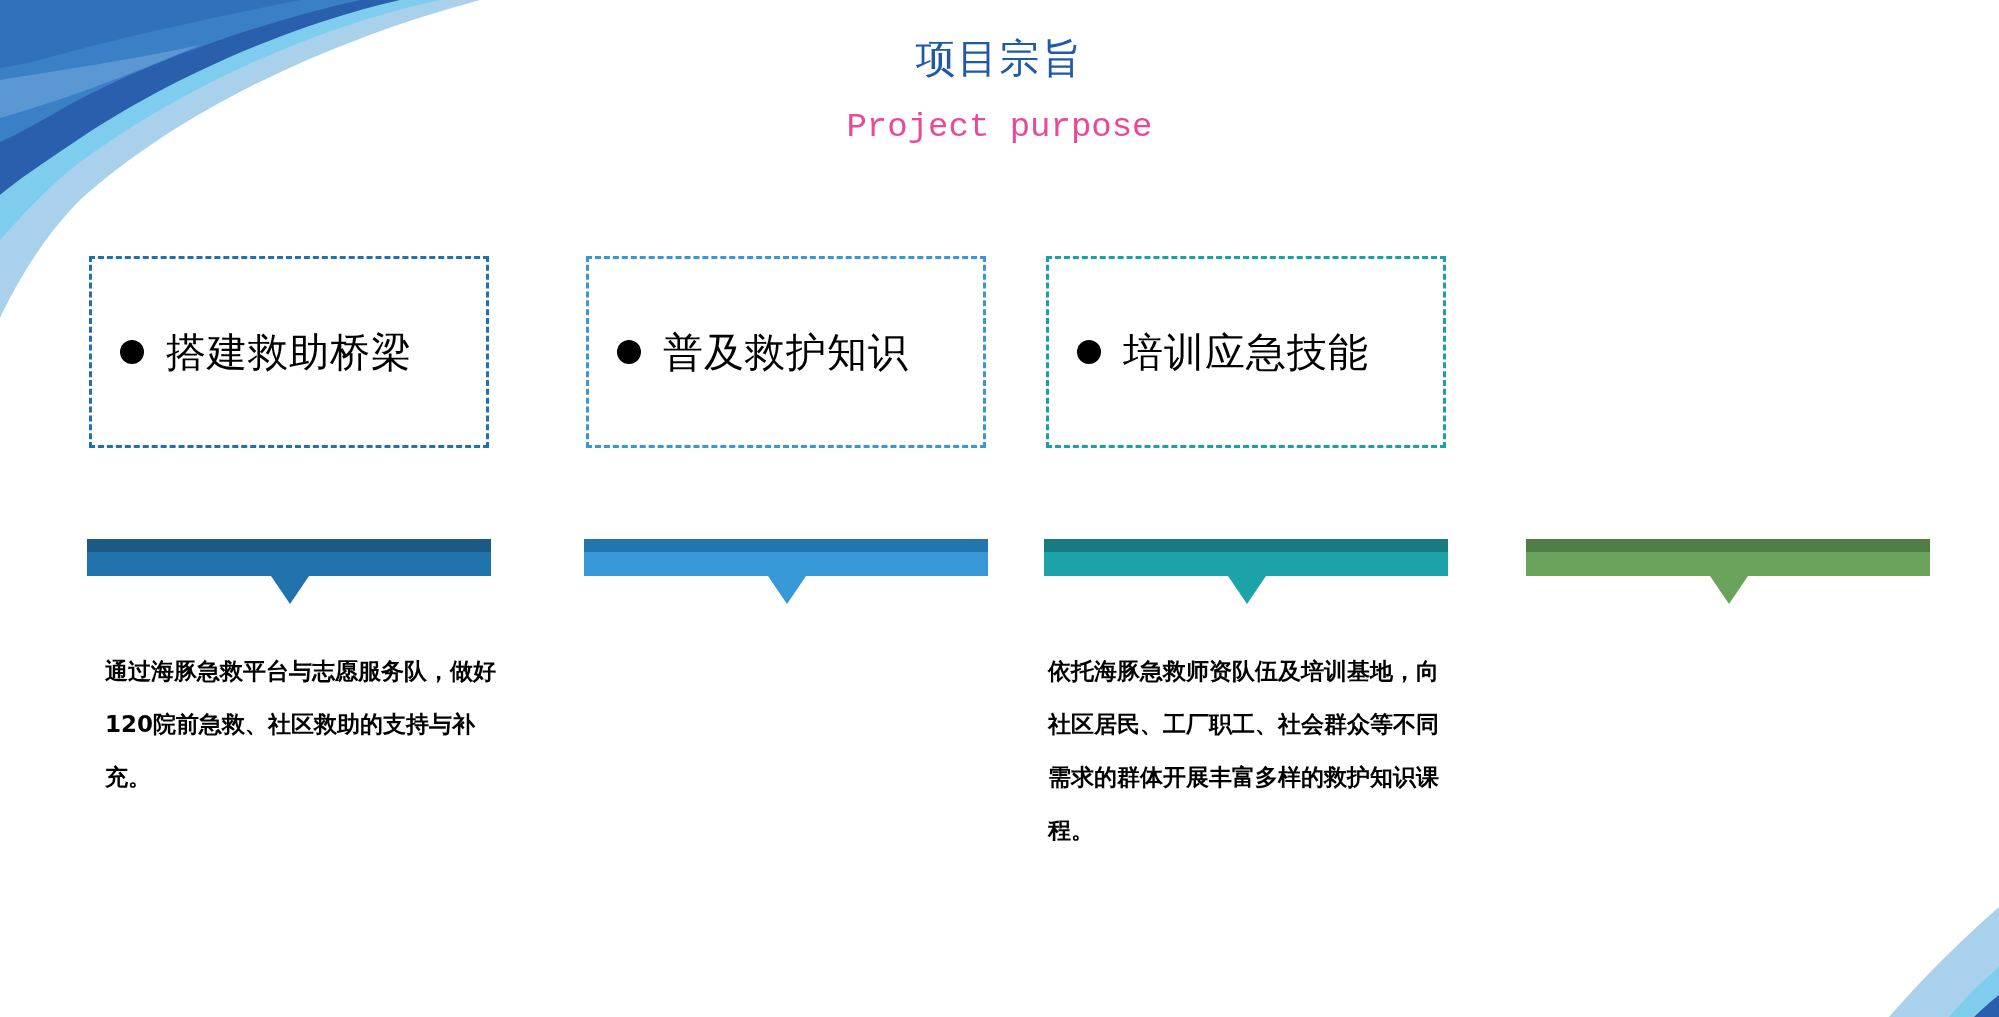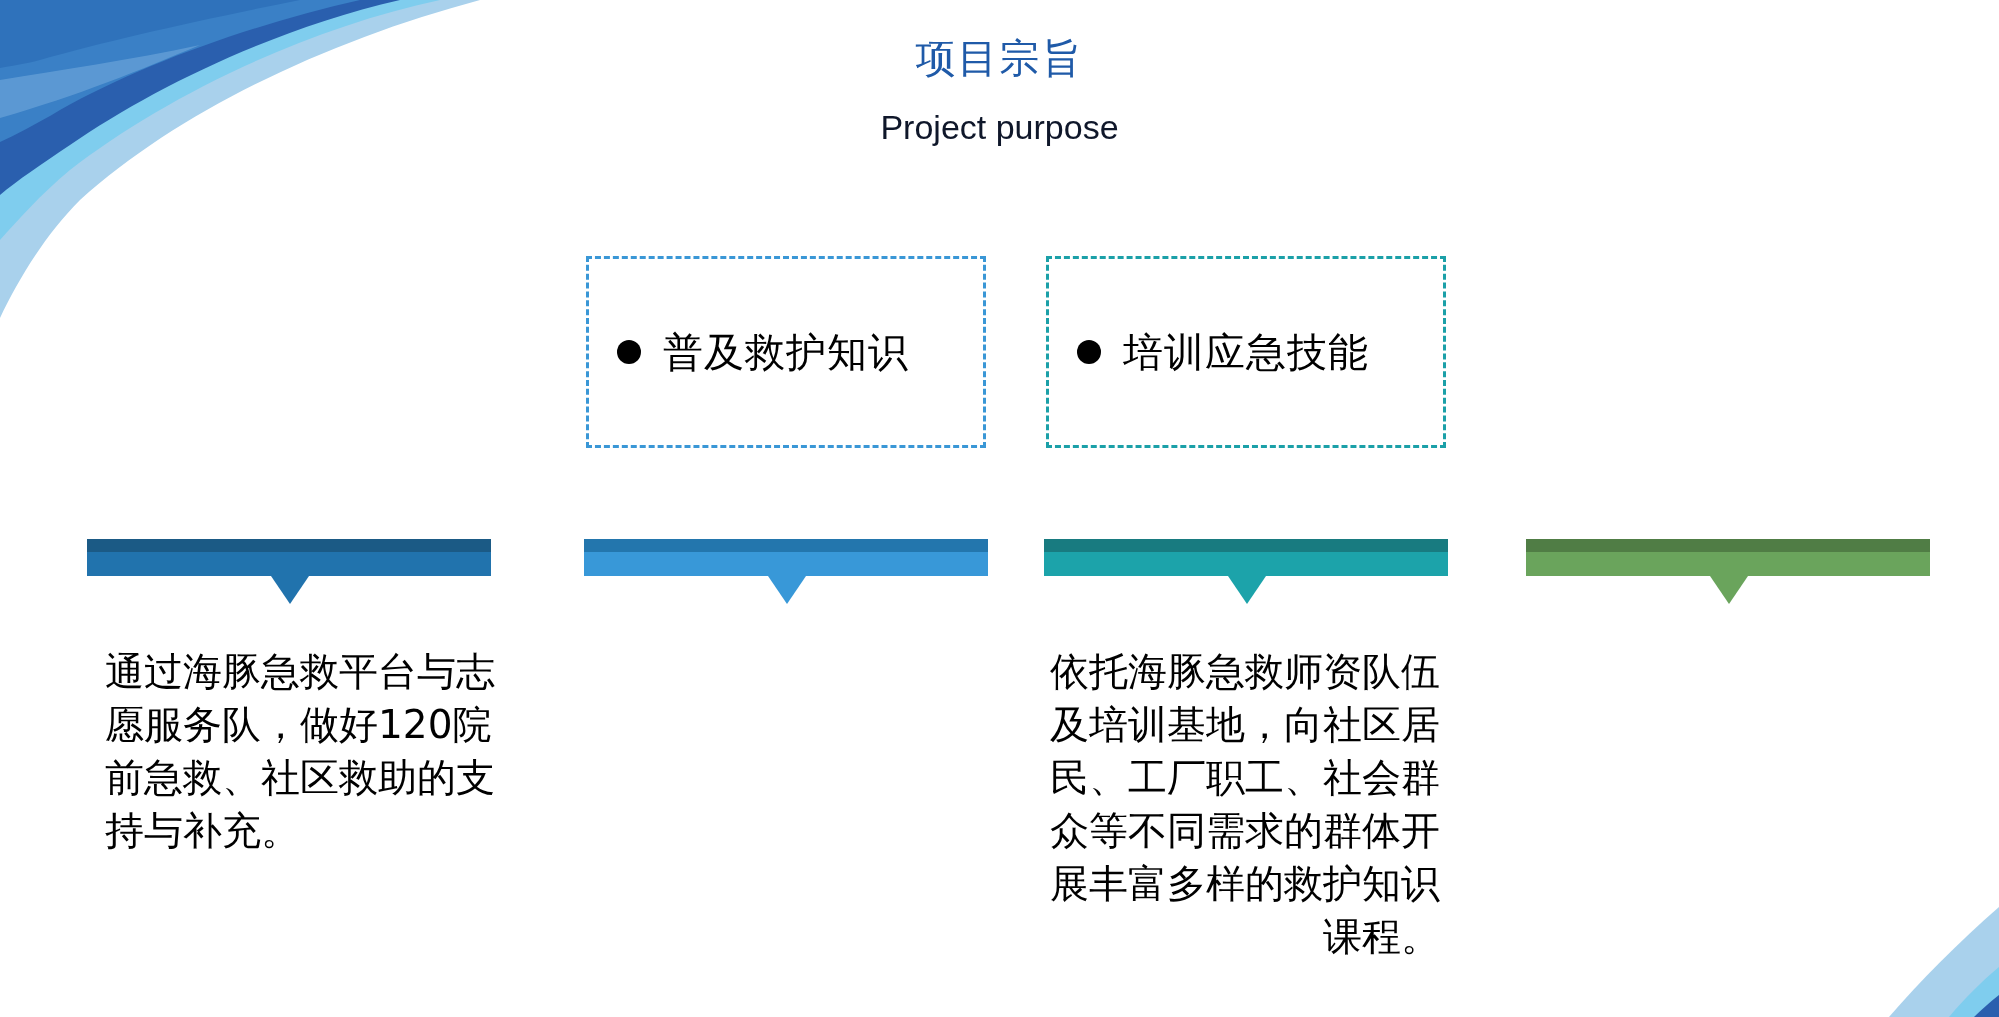--- a/index.html
+++ b/index.html
@@ -32,23 +32,23 @@
       letter-spacing: 2px;
       line-height: 80px;
       font-weight: 500;
     }
     .subtitle {
       position: absolute;
       left: 0;
       width: 1999px;
       top: 103px;
       text-align: center;
-      font-family: Liberation Sans, sans-serif;
+      font-family: Liberation Mono, monospace;
       font-size: 34px;
-      color: #0f172a;
+      color: #ec4899;
       line-height: 48px;
     }
 
     .card {
       position: absolute;
       top: 0;
       width: 404px;
       height: 1017px;
     }
     .heading-box {
@@ -111,29 +111,30 @@
       border-left: 19px solid transparent;
       border-right: 19px solid transparent;
       border-top: 28px solid #2171ac;
     }
 
     .desc {
       position: absolute;
       left: 18px;
       top: 645px;
       width: 392px;
-      font-size: 39px;
+      font-size: 23px;
       line-height: 53px;
       color: #000;
       word-break: break-all;
+      font-weight: bold;
     }
 
     #card-0 { left: 87px; }
     #card-1 { left: 584px; }
-    #card-2 { left: 1044px; text-align: right; }
+    #card-2 { left: 1044px; }
     #card-3 { left: 1526px; }
 
     #card-1 .desc { top: 640px; }
     #card-2 .desc { left: 4px; }
     #card-3 .desc { left: 14px; }
   </style>
 </head>
 <body>
 
 <svg class="deco deco-tl" viewBox="0 0 480 340" preserveAspectRatio="none">
@@ -149,20 +150,26 @@
 <svg class="deco deco-br" viewBox="0 0 160 110" preserveAspectRatio="none">
   <path d="M160,0 L160,110 L50,110 C80,75 120,35 160,0 Z" fill="#a9d1ec"></path>
   <path d="M160,60 L160,110 L110,110 C125,92 142,75 160,60 Z" fill="#7fcdee"></path>
   <path d="M160,88 L160,110 L135,110 C143,102 151,95 160,88 Z" fill="#2a5fae"></path>
 </svg>
 
 <div class="title">项目宗旨</div>
 <div class="subtitle">Project purpose</div>
 
 <div class="card" id="card-0">
+  <div class="heading-box" style="border-color:#2171ac;">
+    <div class="heading-inner">
+      <span class="bullet"></span>
+      <span class="heading-text">搭建救助桥梁</span>
+    </div>
+  </div>
   <div class="bar">
     <div class="bar-top" style="background:#1b5a85;"></div>
     <div class="bar-main" style="background:#2173ad;"></div>
     <div class="bar-arrow" style="border-top-color:#2173ad;"></div>
   </div>
   <div class="desc">通过海豚急救平台与志愿服务队，做好120院前急救、社区救助的支持与补充。</div>
 </div>
 
 <div class="card" id="card-1">
   <div class="heading-box" style="border-color:#3a97d6;">

